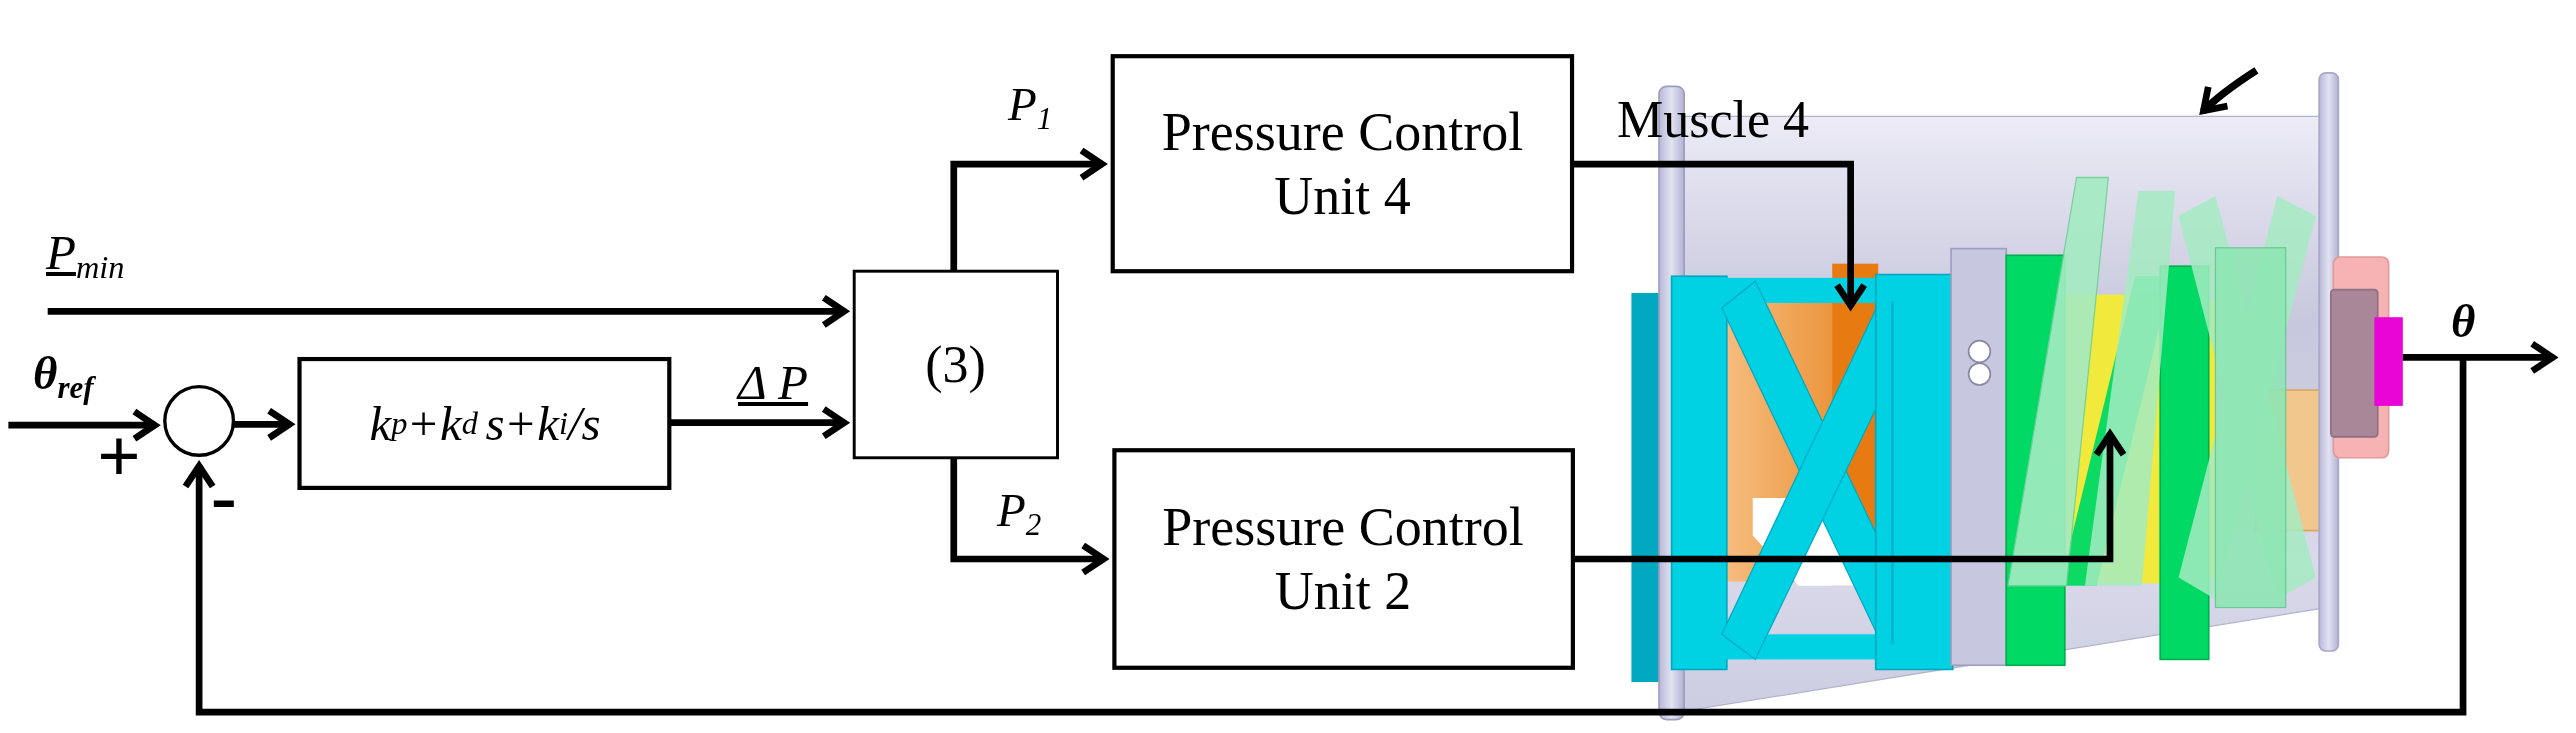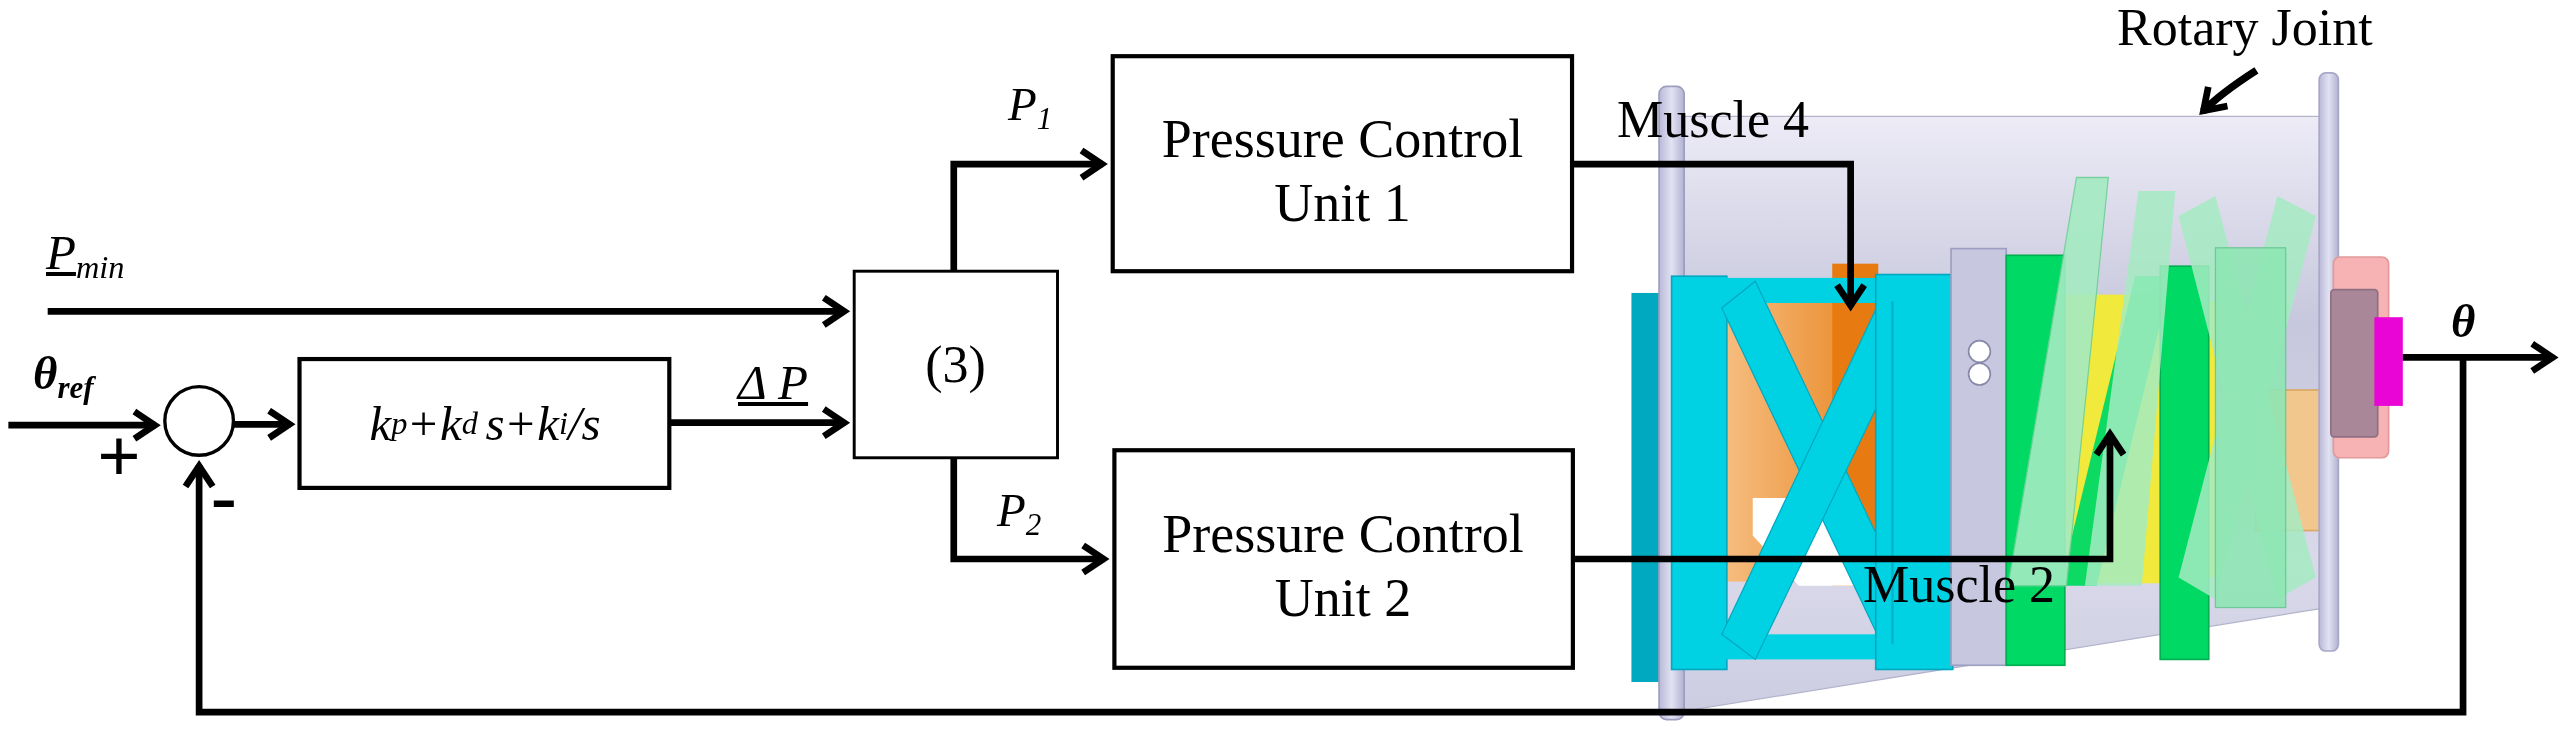--- a/index.html
+++ b/index.html
@@ -5,21 +5,21 @@
   html,body{margin:0;padding:0;background:#fff;}
   #fig{position:relative;width:2576px;height:734px;background:#fff;overflow:hidden;
        font-family:"Liberation Serif","DejaVu Serif",serif;color:#000;}
   #fig svg{position:absolute;left:0;top:0;}
   .lbl{position:absolute;white-space:nowrap;line-height:1;}
   .it{font-style:italic;text-align:center;}
   .bold{font-weight:700;}
   .sub{font-size:0.66em;font-style:italic;vertical-align:-0.28em;}
   .f58{font-size:49px;text-decoration:underline;} .f62{font-size:52px;} .f56{font-size:47px;}
   .boxtxt{position:absolute;display:flex;flex-direction:column;align-items:center;
-          justify-content:center;text-align:center;font-size:54px;line-height:64px;margin-top:7px;}
+          justify-content:center;text-align:center;font-size:54px;line-height:64px;}
   .mathbox{position:absolute;display:flex;align-items:center;justify-content:center;}
   .sign{position:absolute;font-weight:700;line-height:1;}
   .formula span{display:inline-block;}
   .formula .op{margin:0 2.5px;}
   .formula .svar{margin-left:7.5px;}
 </style>
 </head>
 <body>
 
 <div id="fig">
@@ -151,32 +151,30 @@
   <div class="lbl f58 it" style="left:738px;top:358px">Δ P</div>
 
   <div class="mathbox" style="left:854px;top:271px;width:203px;height:187px;font-size:52px">
       <span>(3)</span>
     </div>
 
   <div class="lbl f56 it" style="left:1008px;top:81px"><span>P</span><span class="sub">1</span></div>
 
   <div class="boxtxt" style="left:1113px;top:56px;width:459px;height:215px">
     <div>Pressure Control</div>
-    <div>Unit 1</div>
+    <div>Unit 4</div>
   </div>
 
   <div class="lbl f62" style="left:1617px;top:94px">Muscle 4</div>
 
   <div class="lbl f56 it" style="left:997px;top:487px"><span>P</span><span class="sub">2</span></div>
 
   <div class="boxtxt" style="left:1114px;top:450px;width:458px;height:218px">
     <div>Pressure Control</div>
     <div>Unit 2</div>
   </div>
 
-  <div class="lbl f62" style="left:1863px;top:559px">Muscle 2</div>
 
-  <div class="lbl f62" style="left:2117px;top:1.7px">Rotary Joint</div>
 
   <div class="lbl f56 it" style="left:2451px;top:298px;font-weight:600">θ</div>
 
 </div>
 
 
 </body></html>

